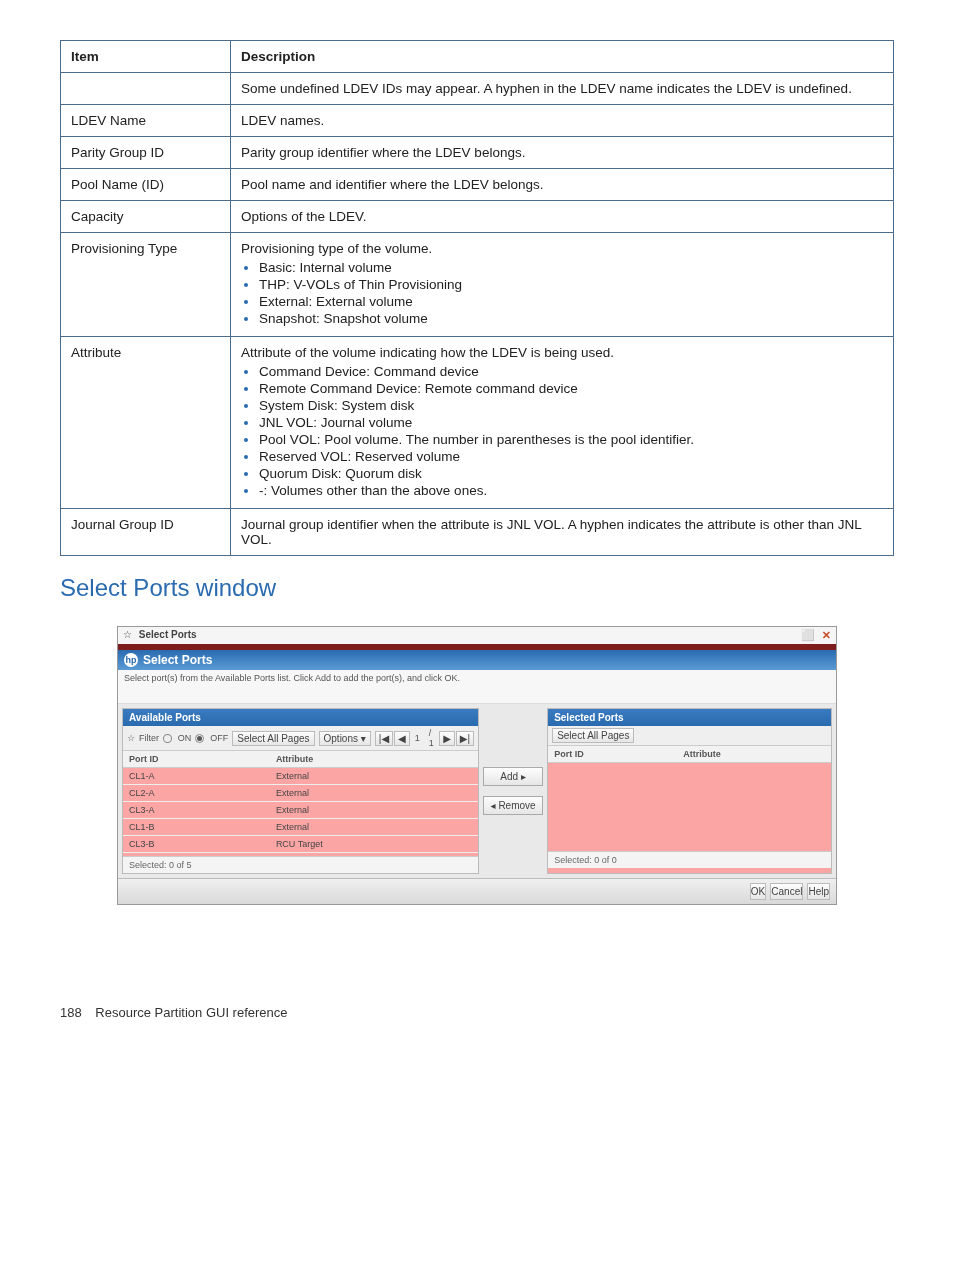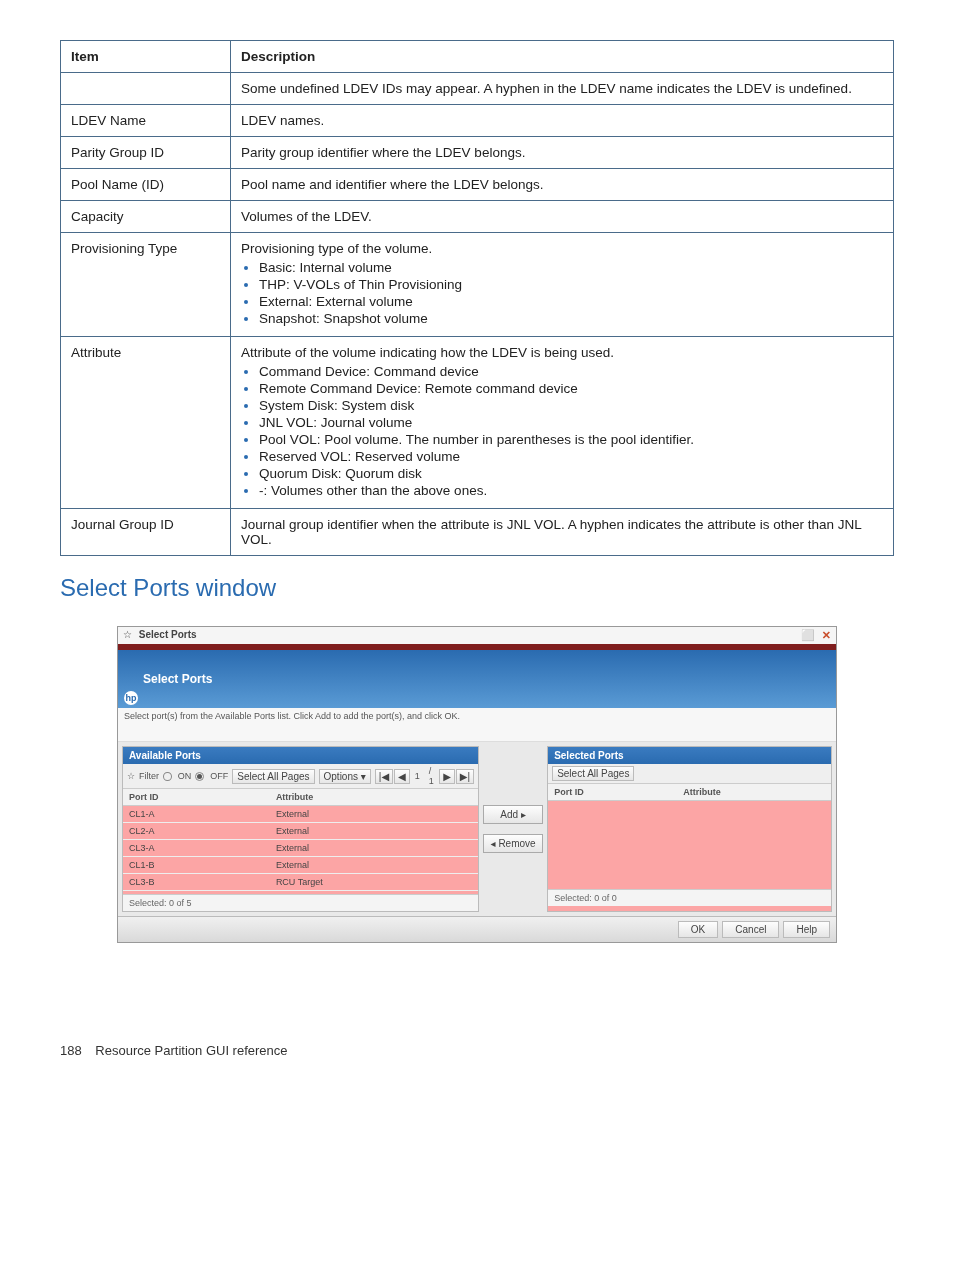--- a/index.html
+++ b/index.html
@@ -69,21 +69,21 @@
     font-weight: bold;
     font-size: 12px;
     padding: 3px 6px;
     display: flex;
     align-items: center;
   }
   .ss-header .logo {
     width: 14px; height: 14px; border-radius: 50%;
     background: #fff; color:#2a6bb0;
     display:inline-flex; align-items:center; justify-content:center;
-    font-size:9px; margin-right:5px; font-weight:bold;margin-top:38px;
+    font-size:9px; margin-right:5px; font-weight:bold;
   }
   .ss-instr {
     background: #f7f7f7;
     padding: 3px 6px 20px 6px;
     font-size: 9px;
     color: #555;
     border-bottom: 1px solid #ddd;
   }
   .ss-body {
     display: flex;
@@ -145,21 +145,21 @@
     text-align:center;
   }
   .ss-footer {
     background: linear-gradient(#f0f0f0,#d9d9d9);
     padding: 4px 6px;
     display:flex;
     justify-content:flex-end;
     gap:4px;
     border-top:1px solid #bbb;
   }
-  .ss-footer .tb-btn { padding:2px 12px; font-size:10px; }
+  .ss-footer .tb-btn { padding:2px 0; font-size:10px; }
   .page-foot {
     font-size: 13px;
     color: #333;
     padding-top: 60px;
   }
   .page-foot .num { margin-right: 10px; }
 </style>
 </head>
 <body>
 
@@ -193,21 +193,21 @@
         </tr>
         <tr>
           <td class="item-col">Pool Name (ID)</td>
           <td>
             <div>Pool name and identifier where the LDEV belongs.</div>
           </td>
         </tr>
         <tr>
           <td class="item-col">Capacity</td>
           <td>
-            <div>Volumes of the LDEV.</div>
+            <div>Options of the LDEV.</div>
           </td>
         </tr>
         <tr>
           <td class="item-col">Provisioning Type</td>
           <td>
             <div>Provisioning type of the volume.</div>
             <ul class="desc-list">
               <li>Basic: Internal volume</li>
               <li>THP: V-VOLs of Thin Provisioning</li>
               <li>External: External volume</li>

